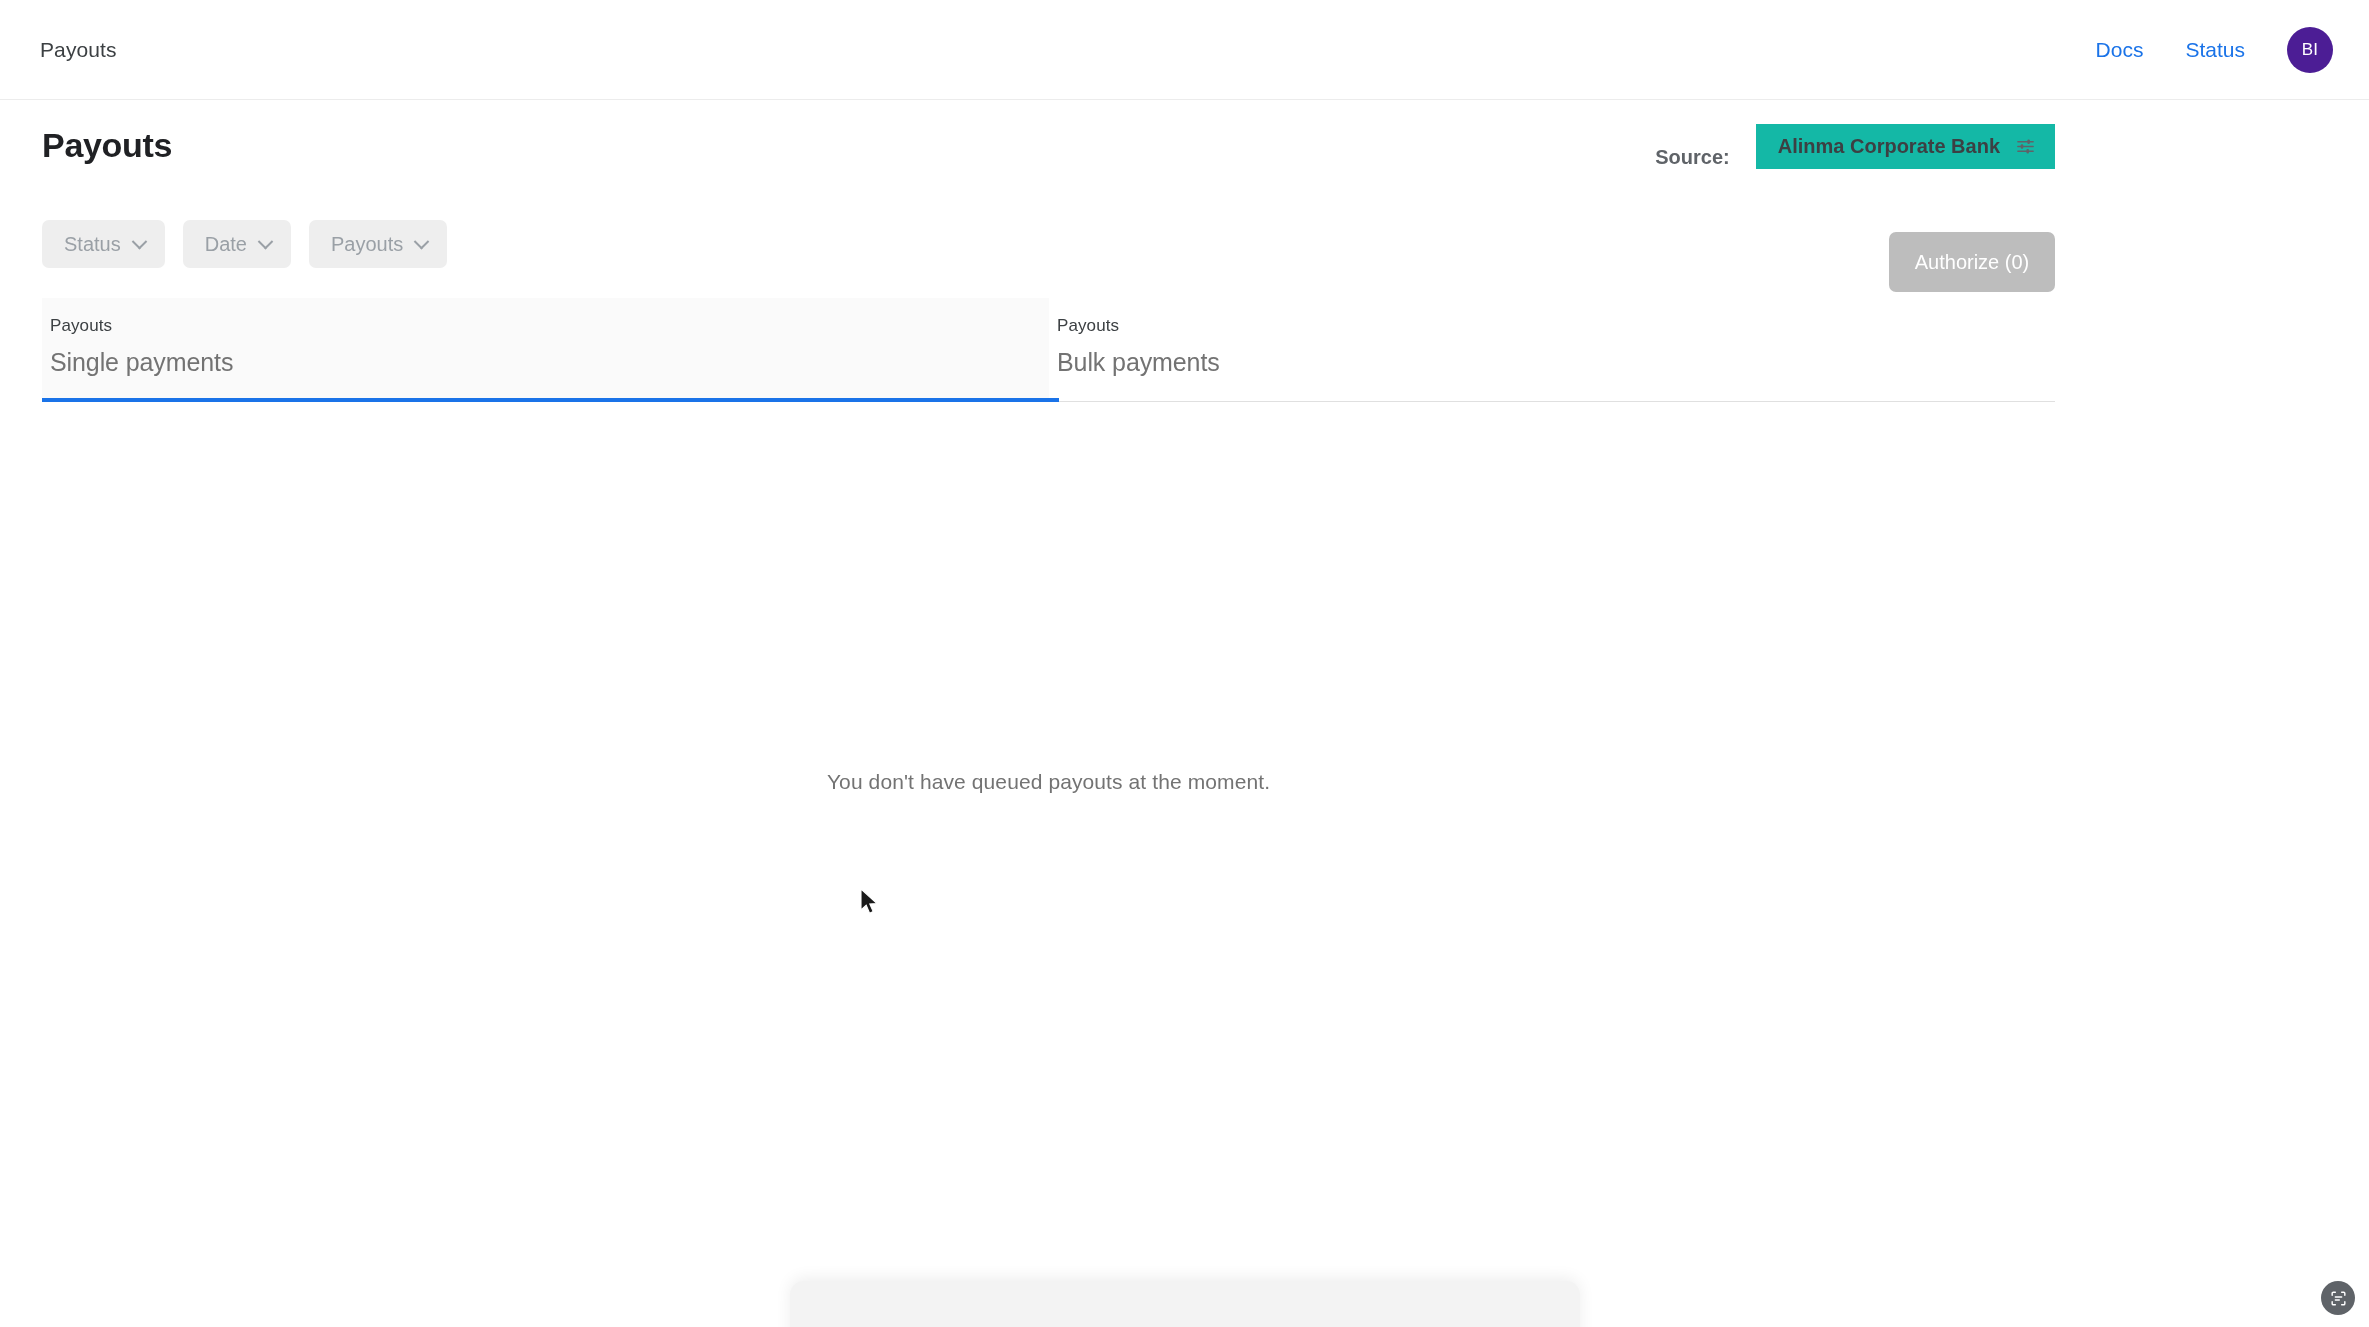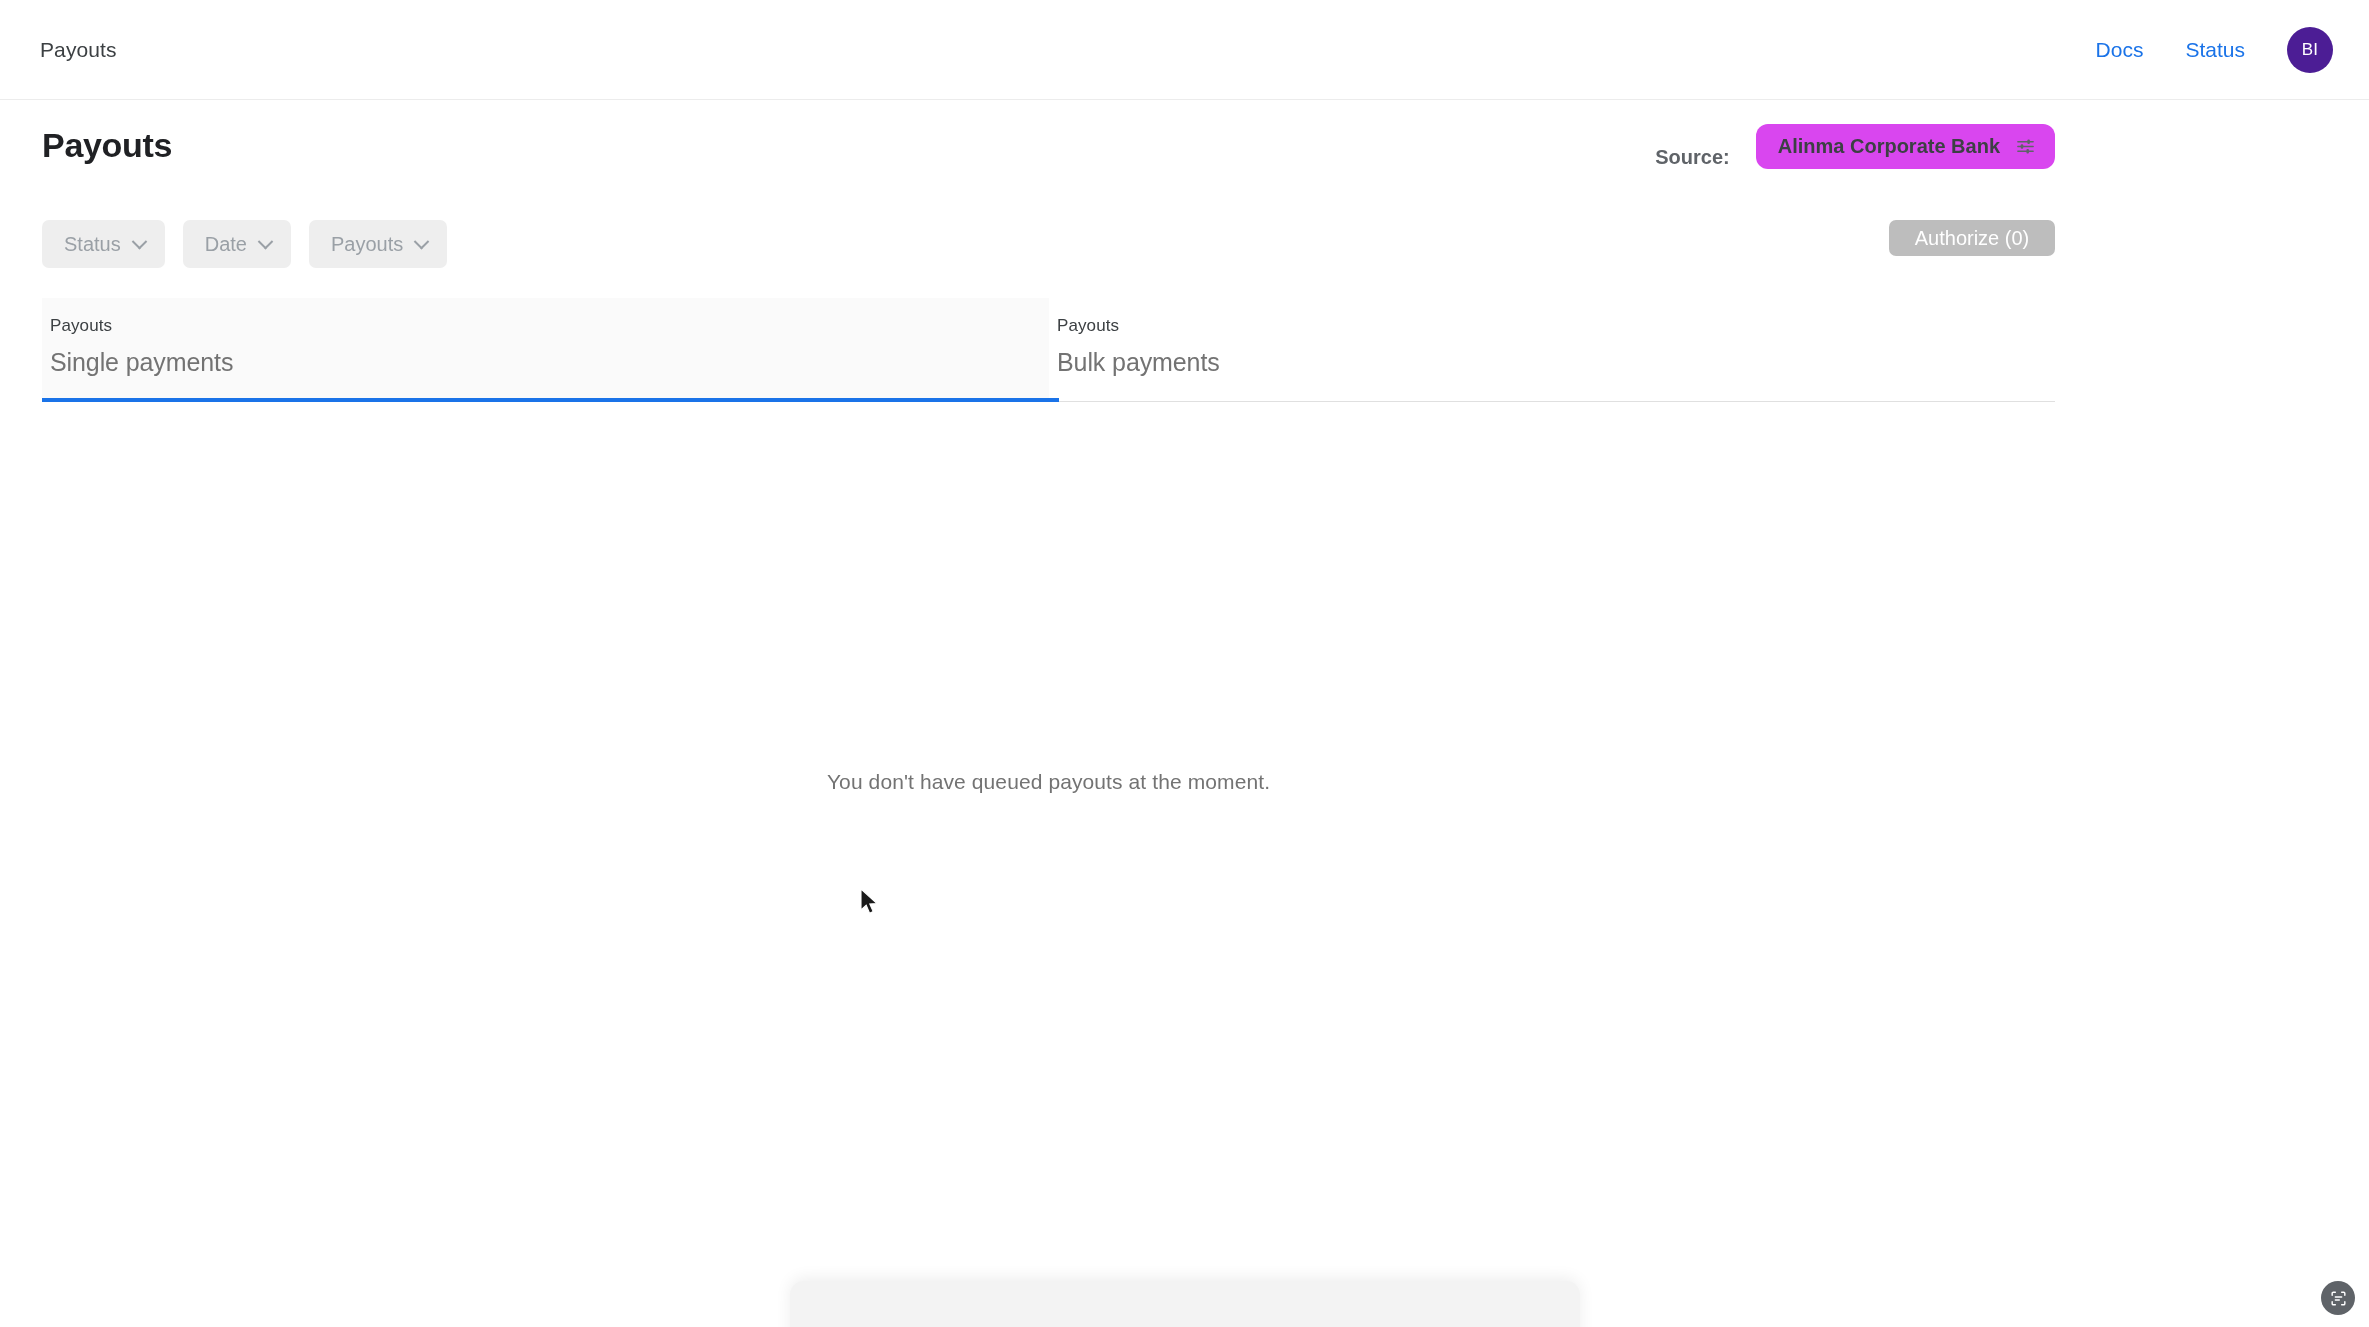--- a/index.html
+++ b/index.html
@@ -92,22 +92,22 @@
     font-weight: bold;
   }
   .source-label {
     font-size: 20px;
     color: #5f6368;
   }
   .source-chip {
     display: flex;
     align-items: center;
     gap: 16px;
-    background: #d946ef;
-    border-radius: 12px;
+    background: #14b8a6;
+    border-radius: 0;
     padding: 11px 20px 11px 22px;
     cursor: pointer;
   }
   .source-chip-text {
     font-size: 20px;
     color: #3c4043;
   }
   .tune-icon { display: flex; align-items: center; }
 
   
@@ -138,22 +138,22 @@
   .chev {
     display: inline-block;
     width: 11px; height: 11px;
     border-right: 2px solid #9aa0a6;
     border-bottom: 2px solid #9aa0a6;
     transform: rotate(45deg) translate(-2px,-2px);
   }
   .authorize-btn {
     position: absolute;
     right: 0;
-    top: 0;
-    height: 36px;
+    top: 12px;
+    height: 60px;
     min-width: 166px;
     padding: 0 22px;
     background: #bdbdbd;
     color: #ffffff;
     border: none;
     border-radius: 7px;
     font-family: "Liberation Sans", sans-serif;
     font-size: 20px;
     cursor: default;
   }

